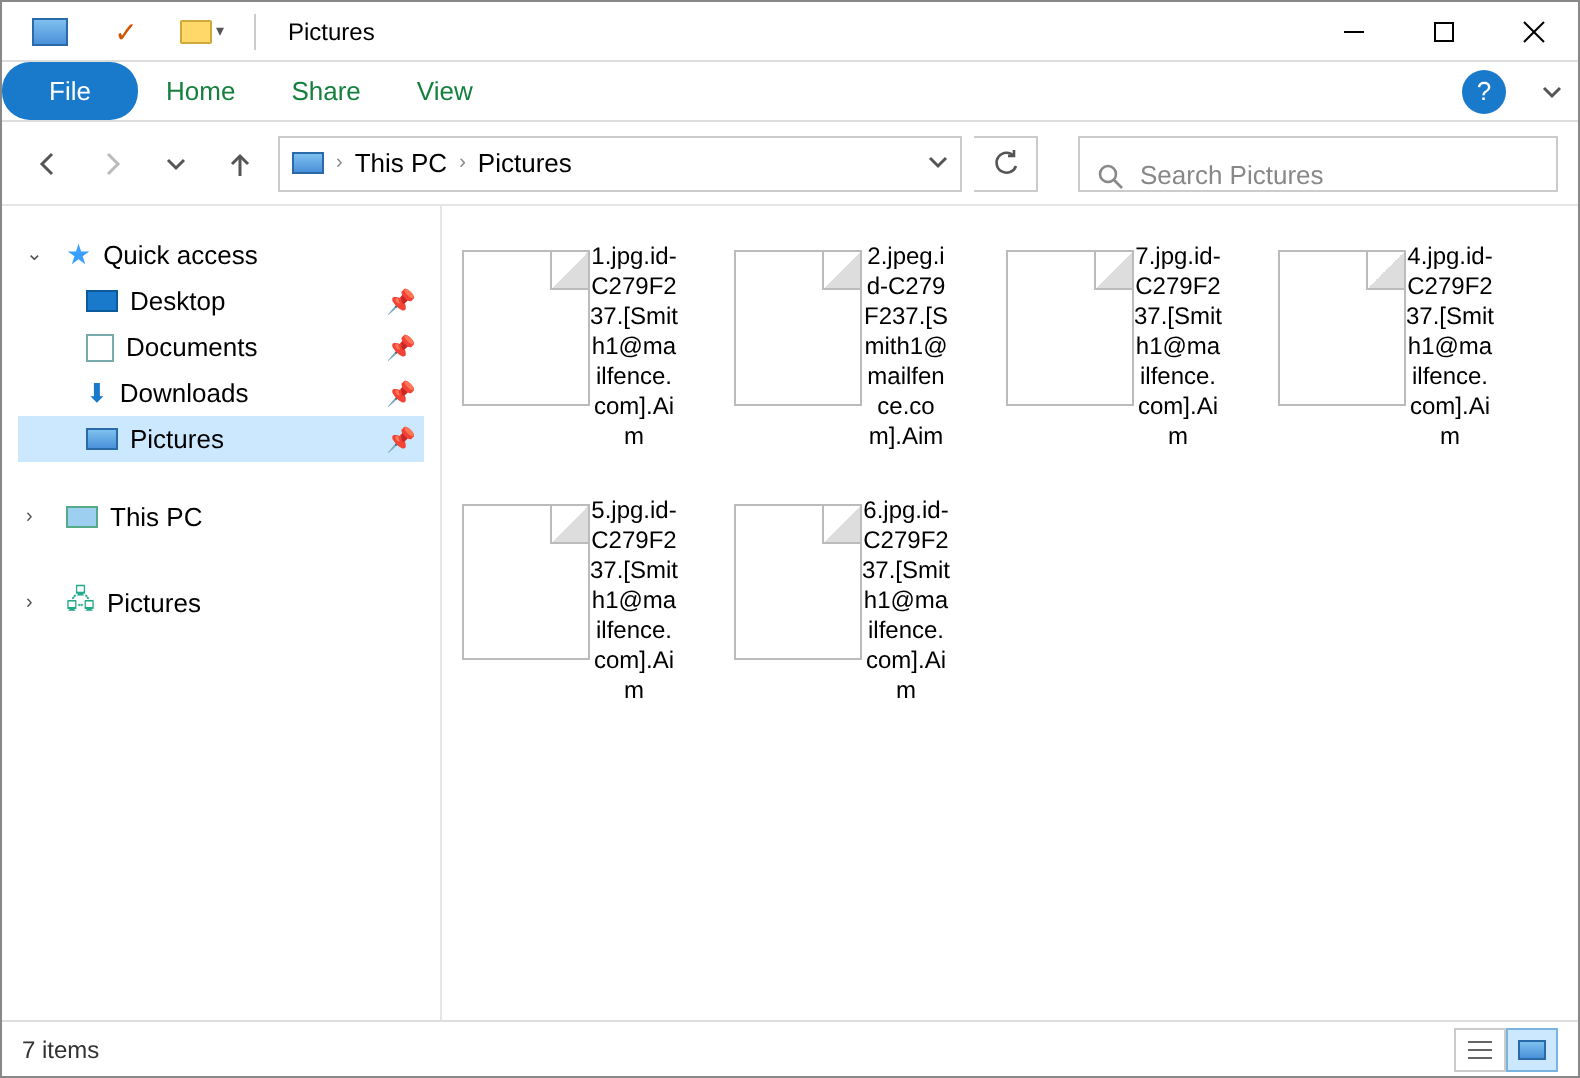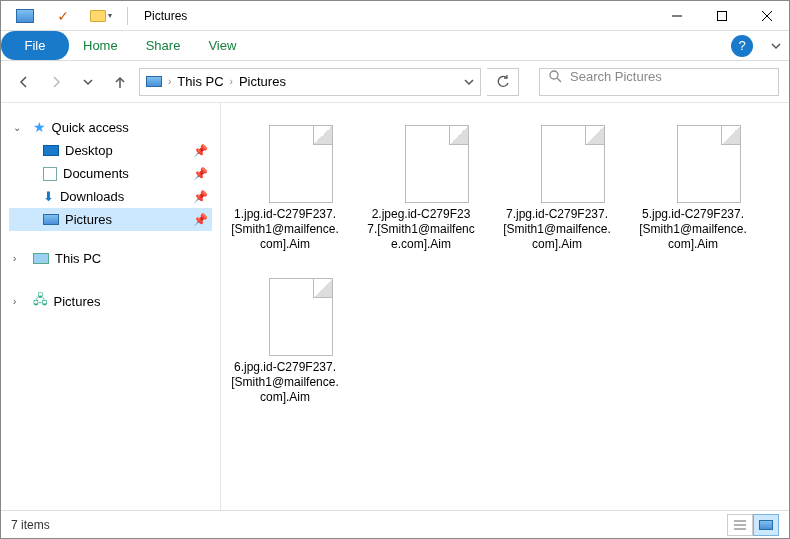--- a/index.html
+++ b/index.html
@@ -22,34 +22,34 @@
 
 
 .navbar { height: 42px; display: flex; align-items: center; padding: 0 10px; gap: 6px; border-bottom: 1px solid #e5e5e5; }
 .nav-arrow { width: 26px; height: 26px; display: flex; align-items: center; justify-content: center; color: #777; }
 .nav-arrow.disabled { color: #bbb; }
 .address-box { flex: 1; height: 28px; border: 1px solid #ccc; display: flex; align-items: center; padding: 0 6px; gap: 6px; }
 .crumb { font-size: 13px; color: #000; display: flex; align-items: center; gap: 6px; }
 .crumb-sep { color: #888; font-size: 10px; }
 .addr-dd { margin-left: auto; color: #555; }
 .refresh-box { width: 32px; height: 28px; border: 1px solid #ccc; border-left: none; display: flex; align-items: center; justify-content: center; color: #555; }
-.search-box { width: 240px; height: 28px; border: 1px solid #ccc; display: flex; align-items: flex-start; padding: 0 8px; gap: 8px; color: #888; font-size: 13px; margin-left: 14px; }
+.search-box { width: 240px; height: 28px; border: 1px solid #ccc; display: flex; align-items: flex-end; padding: 0 8px; gap: 8px; color: #888; font-size: 13px; margin-left: 14px; }
 
 
 .main { display: flex; height: calc(539px - 30px - 30px - 42px - 28px - 2px); }
 .sidebar { width: 220px; border-right: 1px solid #e5e5e5; padding: 12px 8px; font-size: 13px; }
 .tree-item { display: flex; align-items: center; gap: 6px; padding: 4px 4px; }
 .tree-item.indented { padding-left: 34px; }
 .tree-item.selected { background: #cce8ff; }
 .tree-chevron { width: 14px; color: #555; font-size: 10px; }
 .pin { margin-left: auto; color: #888; font-size: 12px; }
 .tree-section { margin-bottom: 16px; }
 
 .content { flex: 1; padding: 14px 10px; display: flex; flex-wrap: wrap; align-content: flex-start; gap: 18px 28px; overflow: auto; }
-.file { width: 108px; display: flex; flex-direction: column; align-items: flex-end; text-align: center; }
+.file { width: 108px; display: flex; flex-direction: row; align-items: flex-start; text-align: center; }
 .file-iconwrap { width: 76px; height: 86px; display: flex; align-items: flex-end; justify-content: center; }
 .file-icon { width: 64px; height: 78px; background: #fff; border: 1px solid #bbb; position: relative; }
 .file-icon::before { content: ""; position: absolute; top: 0; right: 0; width: 18px; height: 18px; background: linear-gradient(135deg, #fff 0 50%, #ddd 50% 100%); border-left: 1px solid #bbb; border-bottom: 1px solid #bbb; }
 .file-label { font-size: 12px; color: #000; line-height: 1.25; margin-top: 4px; word-break: break-all; }
 
 
 .statusbar { position: absolute; bottom: 0; left: 0; right: 0; height: 28px; border-top: 1px solid #ddd; display: flex; align-items: center; padding: 0 10px; font-size: 12px; color: #333; background: #fff; }
 .view-toggle { margin-left: auto; display: flex; gap: 0; }
 .vt-btn { width: 26px; height: 22px; border: 1px solid #ccc; display: flex; align-items: center; justify-content: center; }
 .vt-btn.active { background: #cce8ff; border-color: #7bb3e0; }
@@ -230,20 +230,26 @@
     <div class="file">
       <div class="file-iconwrap">
           <div class="file-icon"></div>
         </div>
       <div class="file-label">7.jpg.id-C279F237.[Smith1@mailfence.com].Aim</div>
     </div>
     <div class="file">
       <div class="file-iconwrap">
           <div class="file-icon"></div>
         </div>
+      <div class="file-label">4.jpg.id-C279F237.[Smith1@mailfence.com].Aim</div>
+    </div>
+    <div class="file">
+      <div class="file-iconwrap">
+          <div class="file-icon"></div>
+        </div>
       <div class="file-label">5.jpg.id-C279F237.[Smith1@mailfence.com].Aim</div>
     </div>
     <div class="file">
       <div class="file-iconwrap">
           <div class="file-icon"></div>
         </div>
       <div class="file-label">6.jpg.id-C279F237.[Smith1@mailfence.com].Aim</div>
     </div>
   </div>
 </div>

